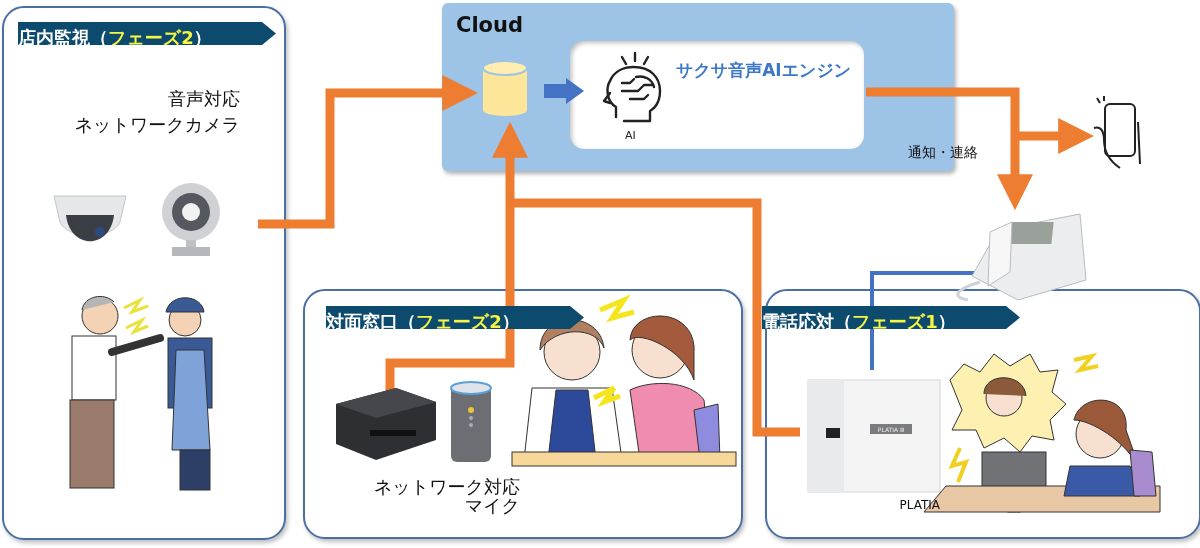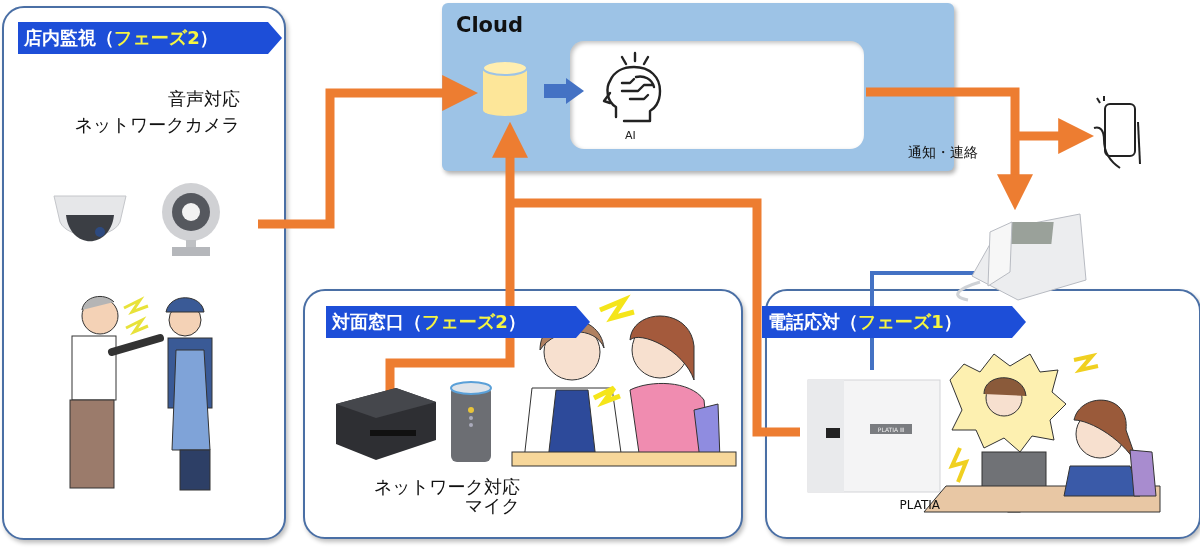--- a/index.html
+++ b/index.html
@@ -33,23 +33,23 @@
     .engine-title {
       position: absolute; left: 106px; top: 18px;
       color: #3d78c8; font-weight: bold; font-size: 17px; white-space: nowrap;
     }
     .engine-desc {
       position: absolute; left: 106px; top: 44px;
       font-size: 14px; line-height: 19px; color: #222; white-space: pre-line;
     }
     .ai-label { position: absolute; left: 55px; top: 88px; font-size: 11px; color: #222; }
     .banner {
-      position: absolute; height: 32px; background: #1d4ed8;
+      position: absolute; height: 23px; background: #0c4a6e;
       color: #fff; font-weight: bold; font-size: 18px;
-      line-height: 32px; padding-left: 6px; white-space: nowrap;
+      line-height: 32px; white-space: nowrap;
       clip-path: polygon(0 0, calc(100% - 14px) 0, 100% 50%, calc(100% - 14px) 100%, 0 100%);
     }
     .banner .phase { color: #f5f542; }
     #banner-store { left: 18px; top: 22px; width: 258px; }
     #banner-counter { left: 320px; top: 306px; width: 258px; margin-left: 6px; }
     #banner-phone { left: 762px; top: 306px; width: 258px; }
     .label {
       position: absolute; font-weight: normal; color: #111; text-align: right;
       white-space: pre-line;
     }
@@ -73,20 +73,21 @@
       <g fill="none" stroke="#222" stroke-width="2.4" stroke-linecap="round" stroke-linejoin="round">
         <line x1="22" y1="10" x2="26" y2="17"></line>
           <line x1="35" y1="6" x2="35" y2="14"></line>
           <line x1="48" y1="10" x2="44" y2="17"></line>
         <path d="M16 70 L16 60 C6 54 6 40 10 34 C14 24 24 20 34 20 C50 20 60 30 60 44 C60 56 54 62 50 64 L50 74 L24 74"></path>
         <path d="M10 46 L4 54 L10 56"></path>
         <path d="M22 36 L30 36 L34 32 M22 44 L38 44 L44 38 L52 38 M30 52 L44 52 L48 48 M36 30 C44 28 52 32 54 40"></path>
       </g>
     </svg>
     <div class="ai-label">AI</div>
+    <div class="engine-title">サクサ音声AIエンジン</div>
   </div>
 </div>
 
 <svg class="overlay" width="1200" height="548" viewBox="0 0 1200 548">
   <defs>
     <marker id="arrO" markerWidth="4" markerHeight="4" refX="2.2" refY="2" orient="auto" markerUnits="strokeWidth">
       <path d="M0,0 L4,2 L0,4 z" fill="#ed7d31"></path>
     </marker>
   </defs>
 

